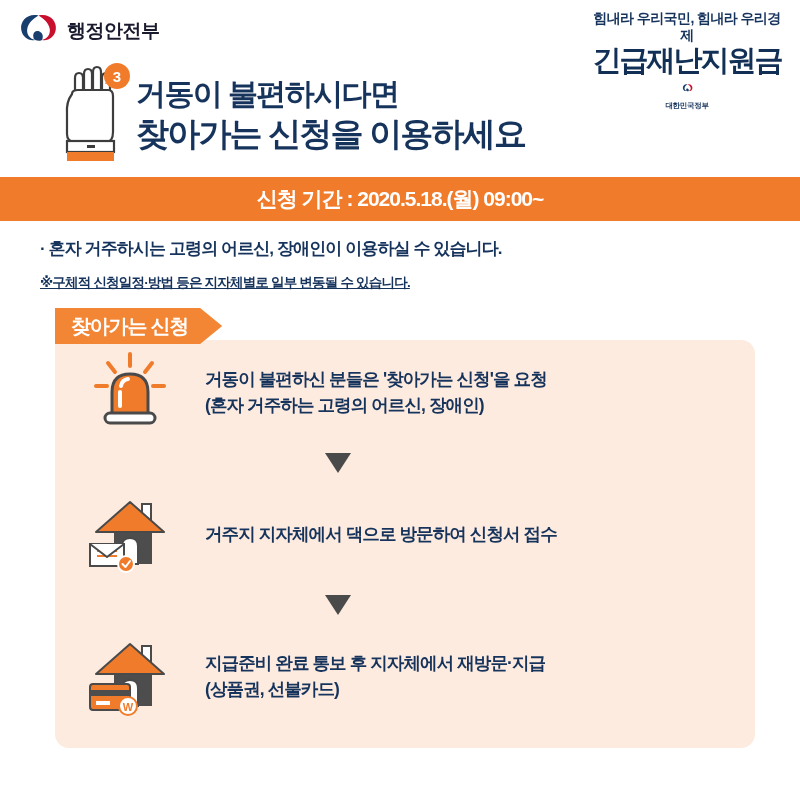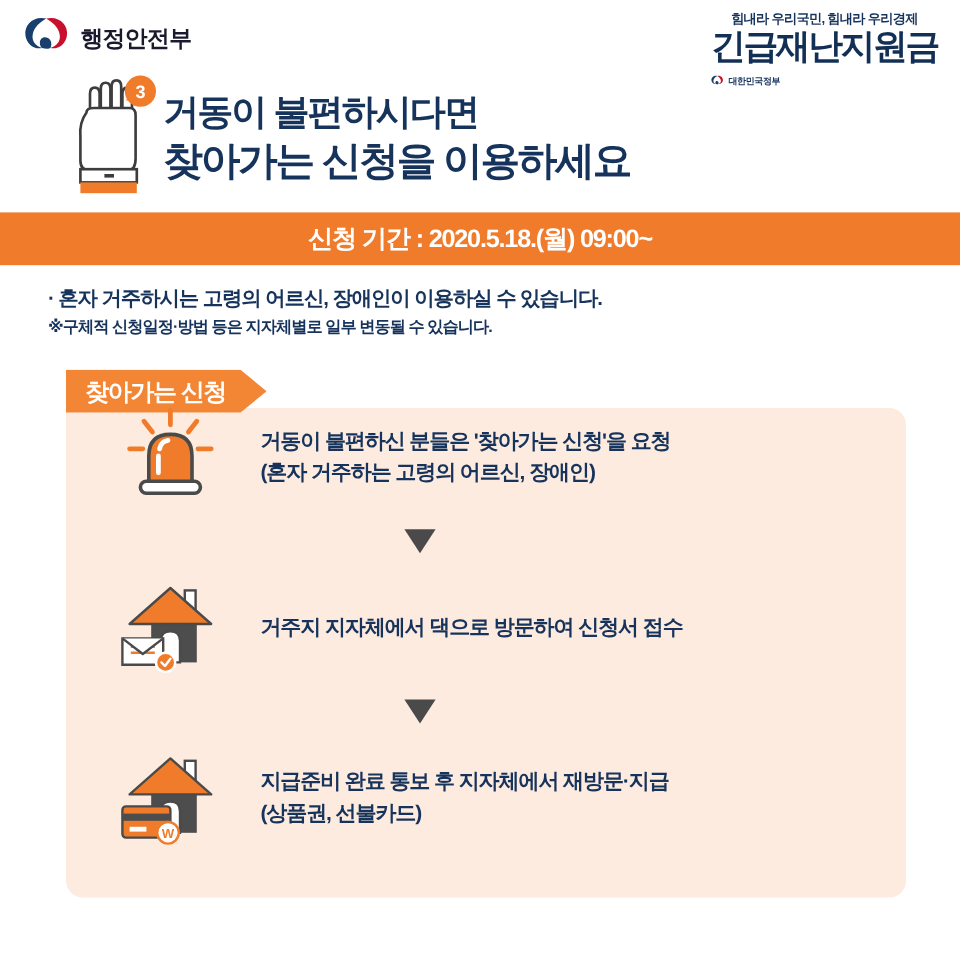--- a/index.html
+++ b/index.html
@@ -37,40 +37,41 @@
   }
 
   .brand {
     position: absolute;
     right: 18px;
     top: 10px;
     text-align: center;
     width: 190px;
   }
   .brand-tag {
-    font-size: 11px;
+    font-size: 14px;
     font-weight: 700;
     color: #16335C;
     letter-spacing: -0.6px;
     line-height: 1.2;
   }
   .brand-title {
     font-size: 29px;
     font-weight: 700;
     color: #122f56;
     letter-spacing: -2px;
     line-height: 1.05;
     margin-top: 1px;
   }
   .brand-gov {
     margin-top: 4px;
     display: flex;
     align-items: center;
-    justify-content: flex-start;
+    justify-content: center;
     gap: 4px;
+    flex-direction: column;
   }
   .brand-gov-label {
     font-size: 7.5px;
     font-weight: 700;
     color: #16335C;
     letter-spacing: -0.3px;
   }
 
   
   .headline-block {
@@ -138,21 +139,22 @@
     letter-spacing: -0.9px;
     color: #16335C;
     line-height: 1.35;
   }
   .note-sub {
     font-size: 13.5px;
     font-weight: 700;
     letter-spacing: -0.8px;
     color: #16335C;
     line-height: 1.4;
-    margin-top: 3px;
+    margin-top: 13px;
+    text-decoration: underline;
   }
 
   
   .panel-area {
     position: absolute;
     left: 0;
     top: 308px;
     width: 800px;
     height: 445px;
   }
@@ -180,23 +182,22 @@
     color: #ffffff;
     font-size: 20px;
     font-weight: 700;
     letter-spacing: -1.2px;
   }
 
   
   .steps {
     position: absolute;
     left: 55px;
-    top: 20px;
+    top: 32px;
     width: 700px;
-    padding-left: 12px;
   }
   .step {
     display: flex;
     align-items: center;
     height: 104px;
   }
   .step-icon {
     width: 150px;
     min-width: 150px;
     display: flex;

